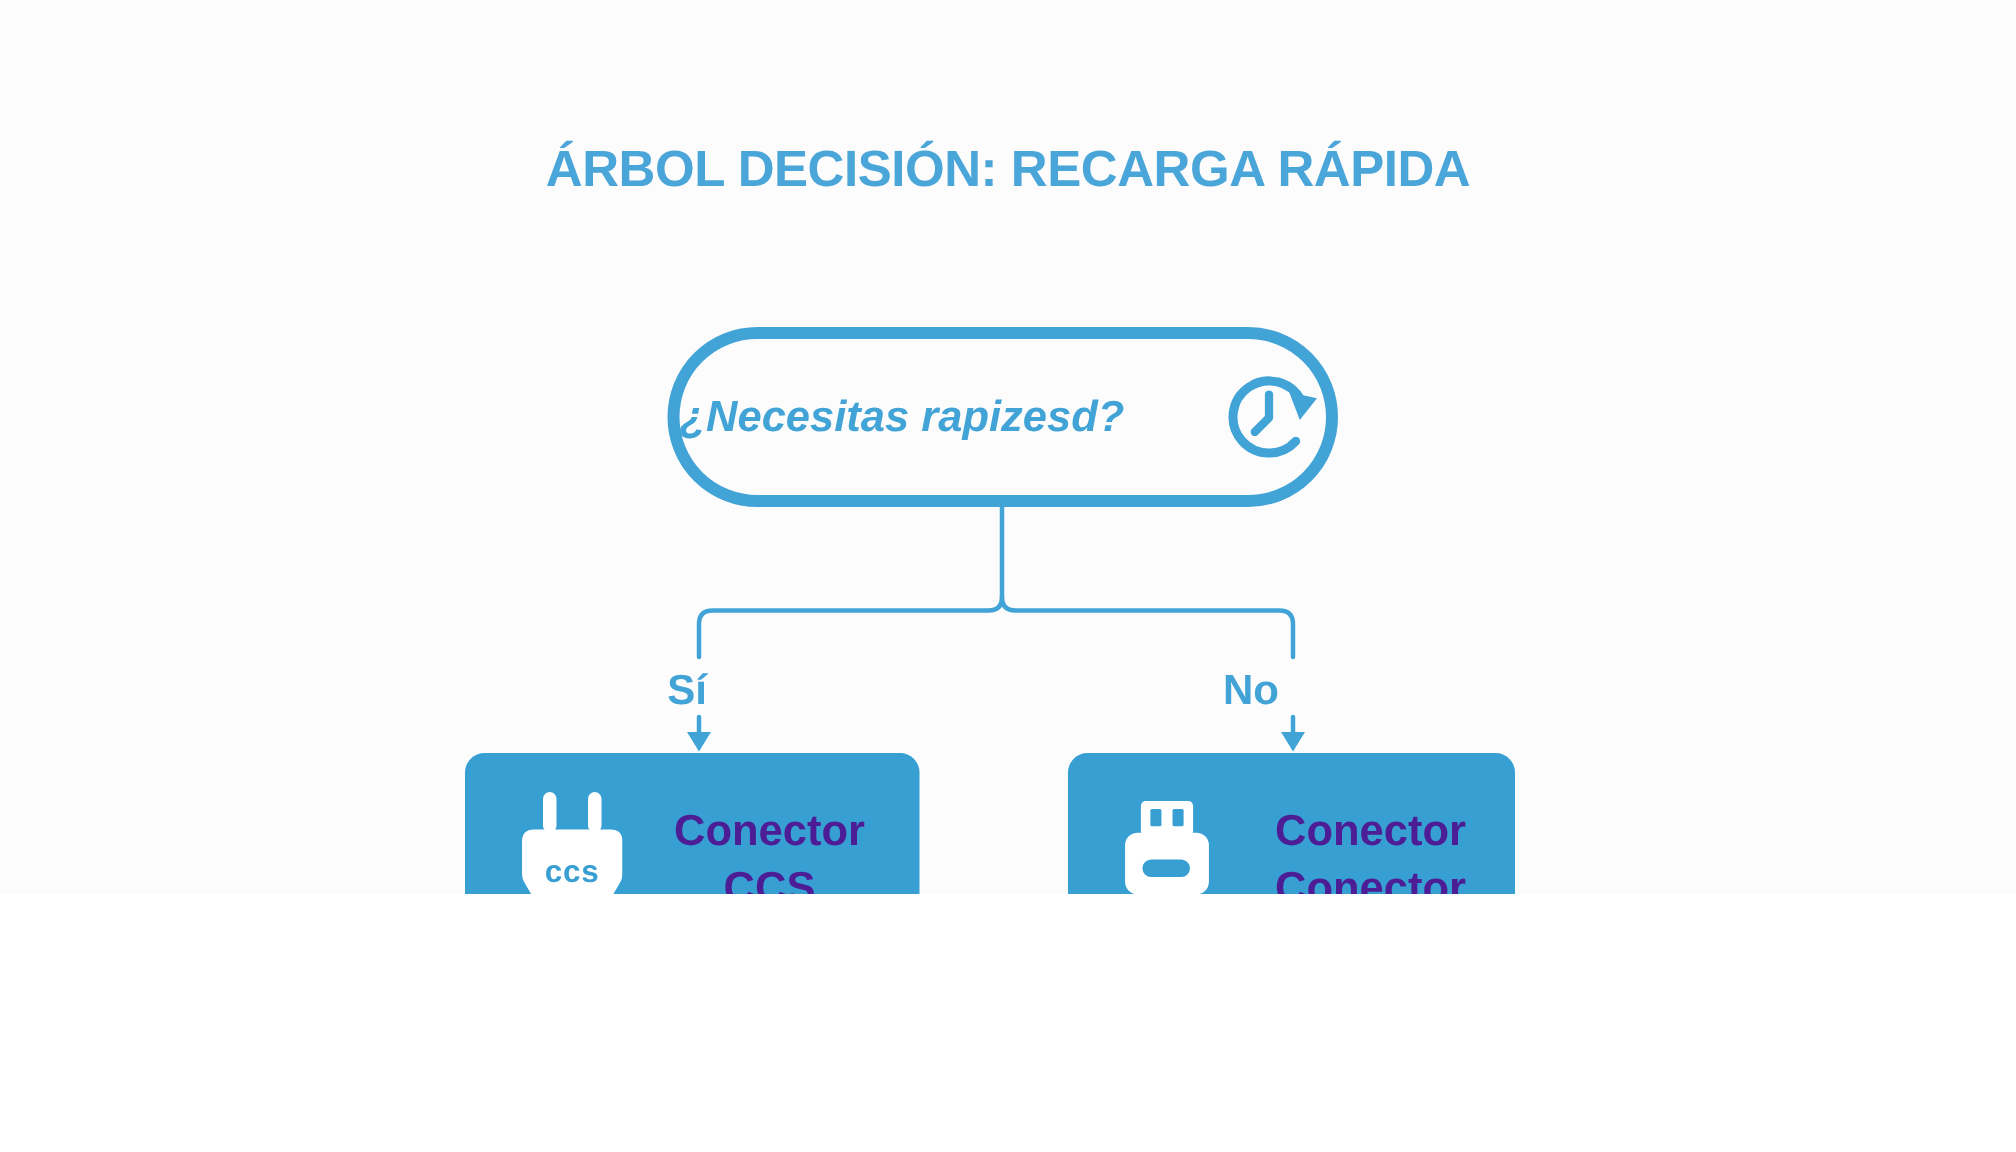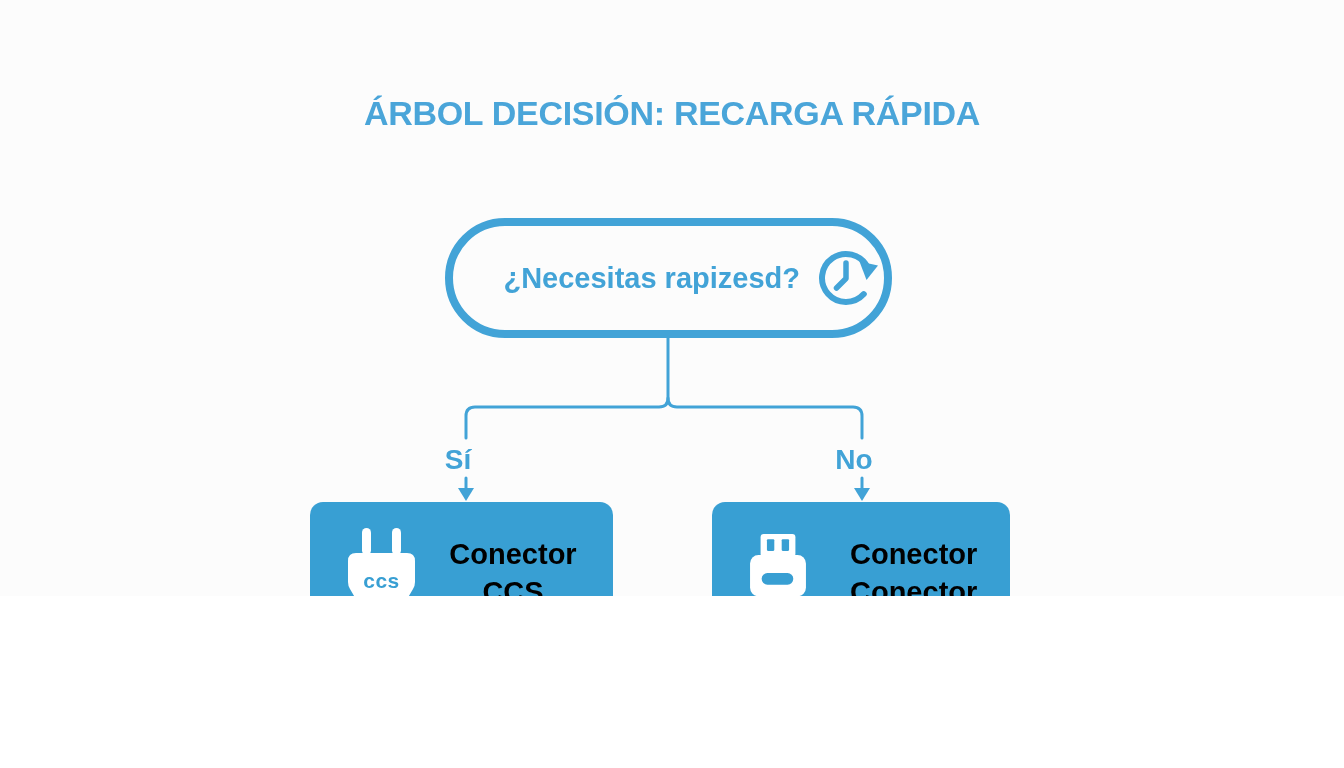--- a/index.html
+++ b/index.html
@@ -28,22 +28,23 @@
     left: 445px;
     top: 218px;
     width: 447px;
     height: 120px;
     box-sizing: border-box;
     border: 8px solid var(--accent-blue, #42a3d7);
     border-radius: 60px;
     background: var(--background, #fcfcfc);
     display: flex;
     align-items: center;
-    justify-content: flex-end;
+    justify-content: space-between;
     gap: 14px;
+    font-style: italic;
   }
   .pill-text {
     font-size: 29px;
     font-weight: 700;
     color: var(--accent-blue, #42a3d7);
     white-space: nowrap;
   }
   .clock-icon { color: var(--accent-blue, #42a3d7); flex: 0 0 auto; }
   .lines {
     position: absolute;
@@ -55,21 +56,21 @@
     position: absolute;
     top: 443px;
     width: 100px;
     text-align: center;
     font-size: 28px;
     line-height: 34px;
     font-weight: 700;
     color: var(--accent-blue, #42a3d7);
   }
   #label-si { left: 408px; }
-  #label-no { left: 804px; }
+  #label-no { left: 784px; }
   .node {
     position: absolute;
     top: 502px;
     height: 141px;
     box-sizing: border-box;
     border-radius: 13px;
     background: var(--box-fill, #389fd3);
     display: flex;
     align-items: center;
     padding: 0 22px 0 38px;
@@ -77,21 +78,21 @@
     color: #ffffff;
   }
   #node-ccs { left: 310px; width: 303px; }
   #node-chademo { left: 712px; width: 298px; }
   .node-icon { flex: 0 0 auto; color: #ffffff; }
   .node-text {
     flex: 1;
     font-size: 29px;
     line-height: 38px;
     font-weight: 700;
-    color: #000000;
+    color: #4c1d95;
   }
   .node-text.centered { text-align: center; }
   .node-text.lefted { text-align: left; padding-left: 24px; }
   .ccs-glyph {
     font-family: "Liberation Sans", sans-serif;
     font-weight: 700;
     font-size: 21px;
     letter-spacing: 0.5px;
   }
 </style>

